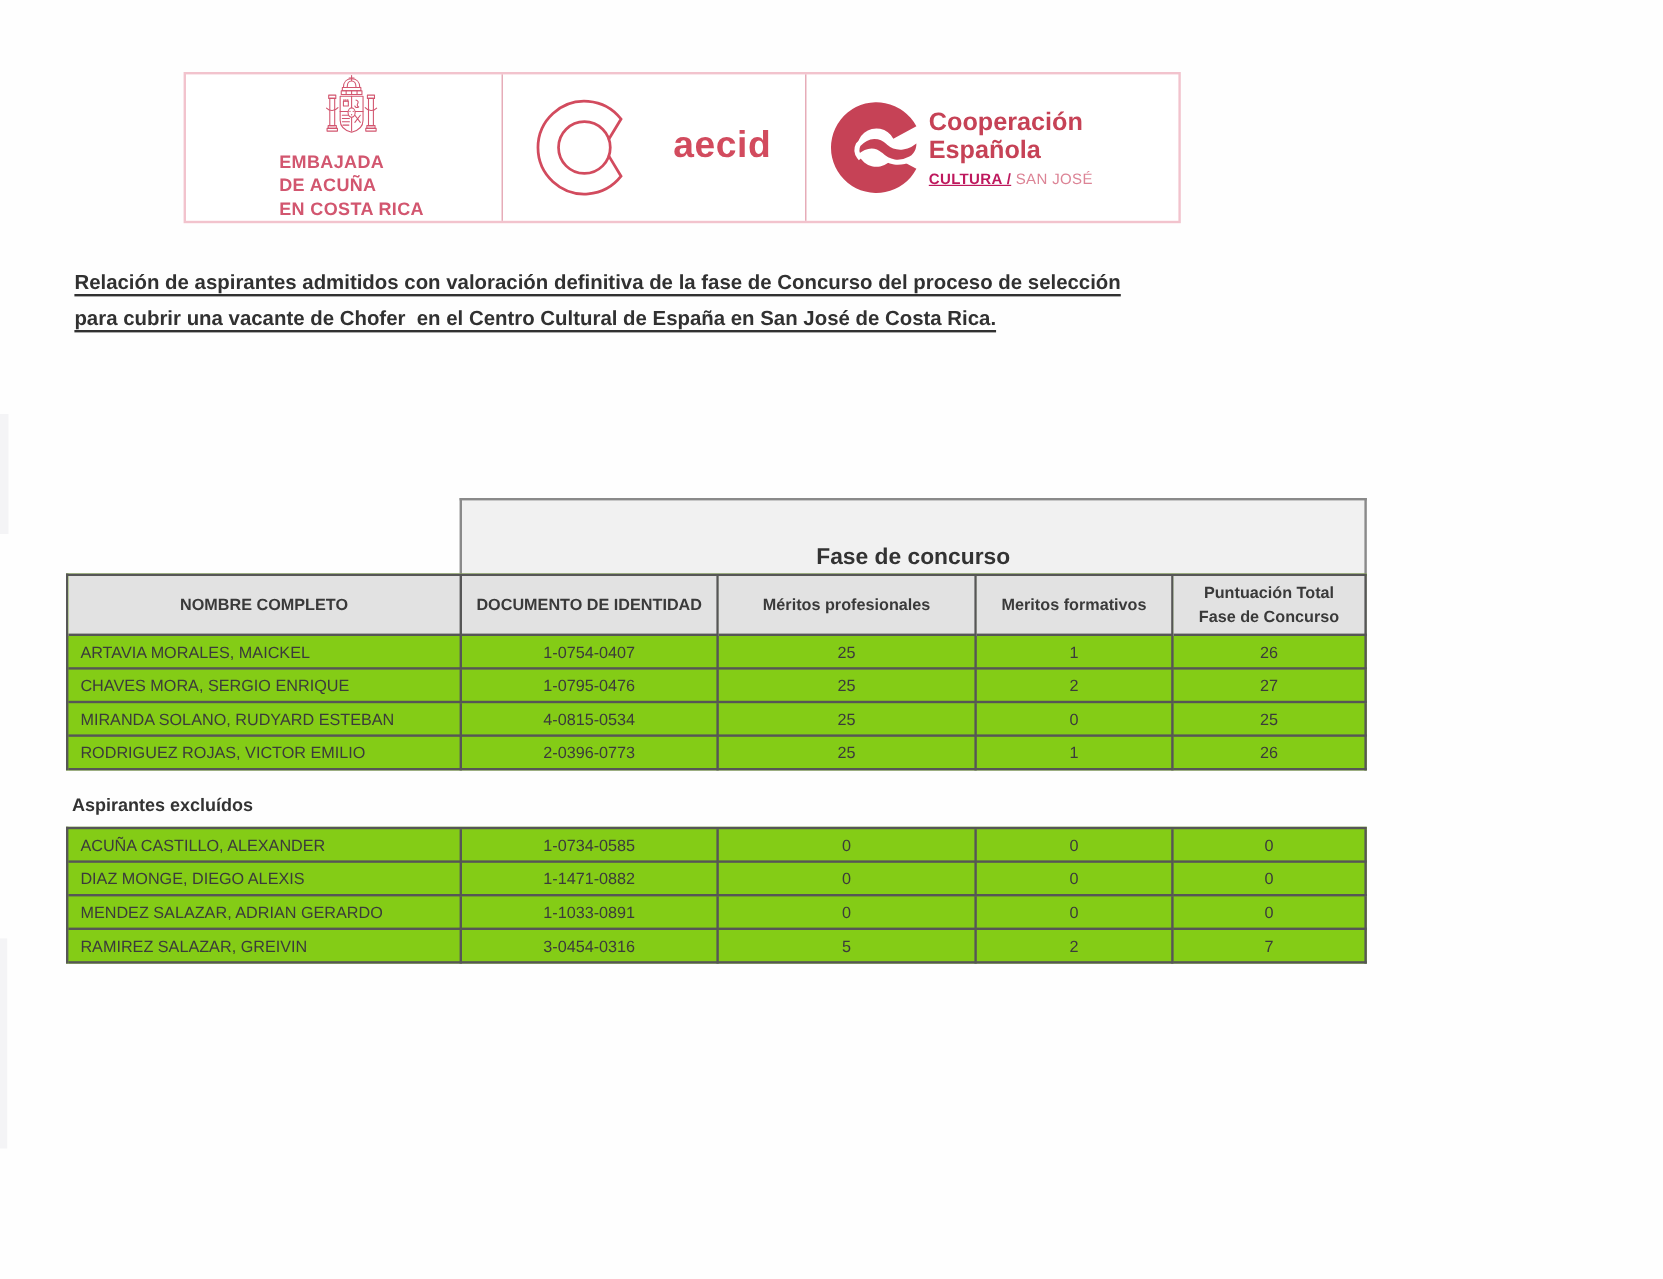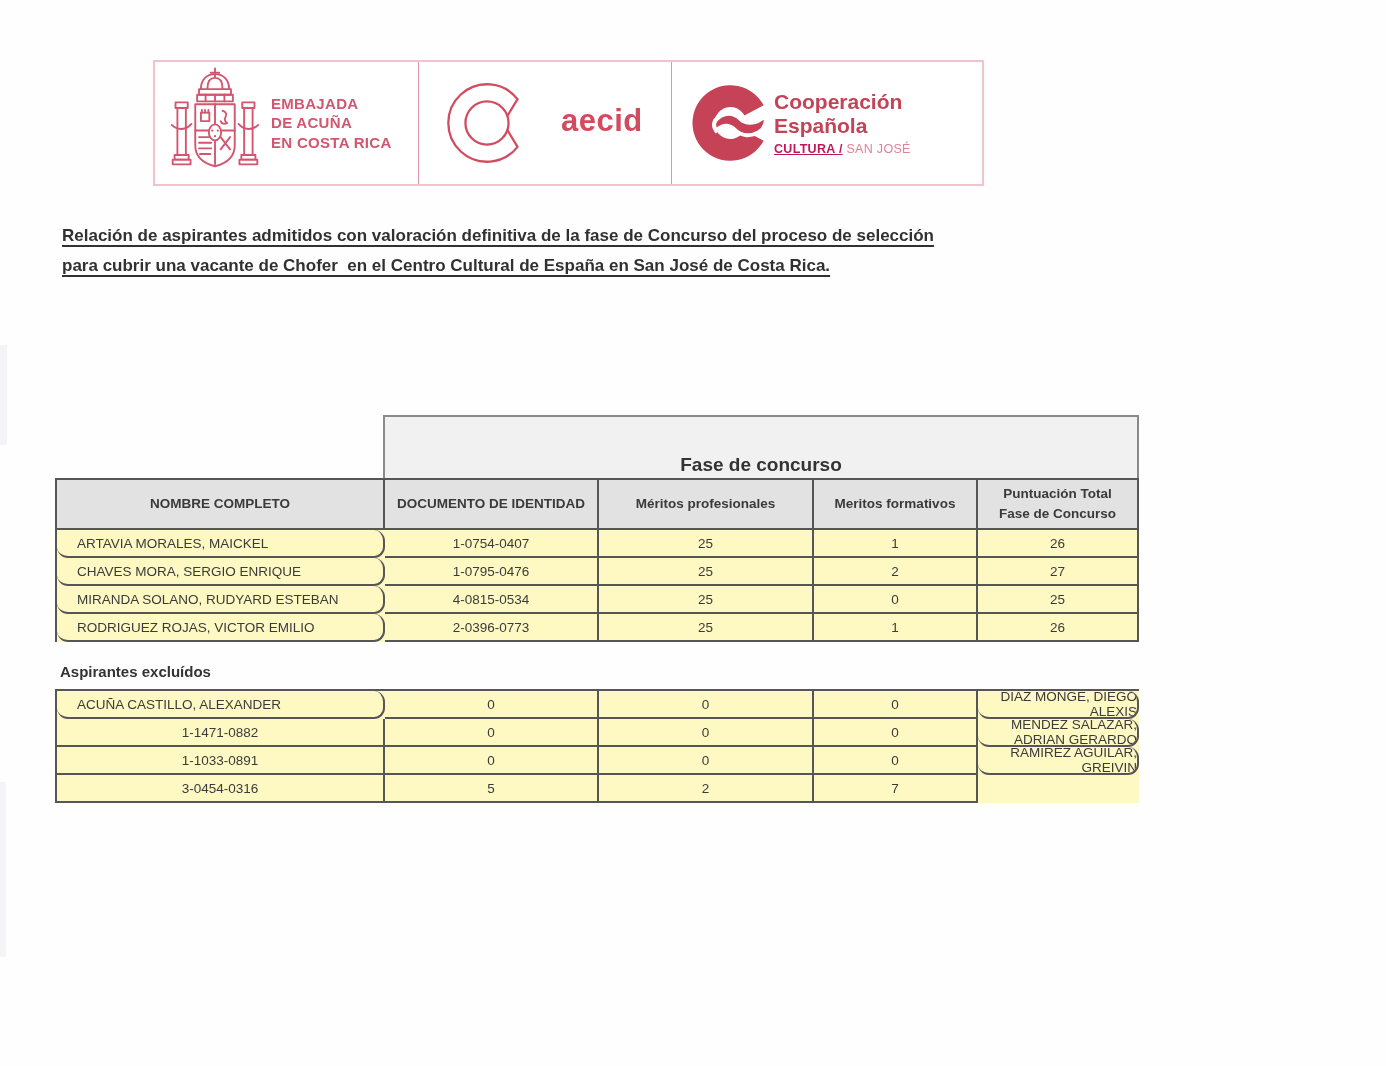--- a/index.html
+++ b/index.html
@@ -12,21 +12,21 @@
   .streak { position:absolute; left:0; background:#ebebef; opacity:.55; }
   .streak.s1 { top:345px; width:7px; height:100px; }
   .streak.s2 { top:782px; width:6px; height:175px; }
 
   
   .logo-banner {
     position:absolute; left:153px; top:60px; width:831px; height:126px;
     border:2px solid #f2c3cd; background:#fff; display:flex;
   }
   .logo-sec { display:flex; align-items:center; height:100%; }
-  .sec-embassy { width:264px; border-right:1px solid #e098a7; padding-left:13px; gap:9px; }
+  .sec-embassy { width:264px; border-right:1px solid #e098a7; padding-left:13px; gap:9px;flex-direction:column; }
   .sec-aecid   { width:253px; border-right:1px solid #e098a7; padding-left:24px; gap:30px; }
   .sec-coop    { flex:1; padding-left:18px; }
   .embassy-text { color:#d2566f; font-size:15px; font-weight:600; line-height:1.3; letter-spacing:.3px; }
   .aecid-word { color:#d24b5e; font-weight:bold; font-size:31px; letter-spacing:.5px; padding-bottom:4px; }
   .coop-text { line-height:1.12; }
   .coop-line { color:#c64256; font-size:21px; font-weight:bold; }
   .coop-sub { font-size:12.5px; margin-top:4px; letter-spacing:.3px; }
   .coop-sub .b { color:#be185d; font-weight:bold;text-decoration:underline; }
   .coop-sub .l { color:#dc8496; font-weight:normal; }
 
@@ -41,33 +41,33 @@
   .fase-box {
     position:absolute; left:383px; top:415px; width:756px; height:63px;
     border:2px solid #8a8a8a; border-bottom:none; background:#f1f1f1;
     display:flex; align-items:flex-end; justify-content:center; padding-bottom:2px;
   }
   .fase-box span { font-size:19px; font-weight:bold; color:#333; }
 
   .data-grid {
     position:absolute; display:grid;
     grid-template-columns:328px 214px 215px 164px 161px;
-    border-top:2px solid #565656; border-left:2px solid #565656; background:#fef9c3;
+    border-top:2px solid #565656; border-left:2px solid #565656; background:#84cc16;
   }
   .grid-admitted { left:55px; top:478px; grid-template-rows:50px 28px 28px 28px 28px; }
   .grid-excluded { left:55px; top:689px; grid-template-rows:28px 28px 28px 28px;text-align:right; }
   .cell {
     border-right:2px solid #565656; border-bottom:2px solid #565656;
     display:flex; align-items:center; font-size:13.5px; color:#3b3b3b; overflow:hidden;
   }
   .hcell {
     background:#e2e2e2; font-weight:bold; justify-content:center; text-align:center;
     white-space:pre-line; line-height:1.5; color:#3a3a3a;
   }
-  .name-cell { padding-left:20px; justify-content:flex-start;border-radius:11px; }
+  .name-cell { padding-left:10px; justify-content:flex-start; }
   .num-cell { justify-content:center; }
 
   .excluded-label { position:absolute; left:60px; top:663px; font-size:15px; font-weight:bold; color:#333; }
 </style>
 </head>
 <body>
 
 <div class="page">
 
   <div class="streak s1"></div>
@@ -181,36 +181,37 @@
     <div class="cell num-cell">2-0396-0773</div>
     <div class="cell num-cell">25</div>
     <div class="cell num-cell">1</div>
     <div class="cell num-cell">26</div>
   </div>
 
   <div class="excluded-label">Aspirantes excluídos</div>
 
   <div class="data-grid grid-excluded">
     <div class="cell name-cell">ACUÑA CASTILLO, ALEXANDER</div>
+    <div class="cell num-cell">1-0734-0585</div>
     <div class="cell num-cell">0</div>
     <div class="cell num-cell">0</div>
     <div class="cell num-cell">0</div>
 
     <div class="cell name-cell">DIAZ MONGE, DIEGO ALEXIS</div>
     <div class="cell num-cell">1-1471-0882</div>
     <div class="cell num-cell">0</div>
     <div class="cell num-cell">0</div>
     <div class="cell num-cell">0</div>
 
     <div class="cell name-cell">MENDEZ SALAZAR, ADRIAN GERARDO</div>
     <div class="cell num-cell">1-1033-0891</div>
     <div class="cell num-cell">0</div>
     <div class="cell num-cell">0</div>
     <div class="cell num-cell">0</div>
 
-    <div class="cell name-cell">RAMIREZ AGUILAR, GREIVIN</div>
+    <div class="cell name-cell">RAMIREZ SALAZAR, GREIVIN</div>
     <div class="cell num-cell">3-0454-0316</div>
     <div class="cell num-cell">5</div>
     <div class="cell num-cell">2</div>
     <div class="cell num-cell">7</div>
   </div>
 
 </div>
 
 </body></html>

